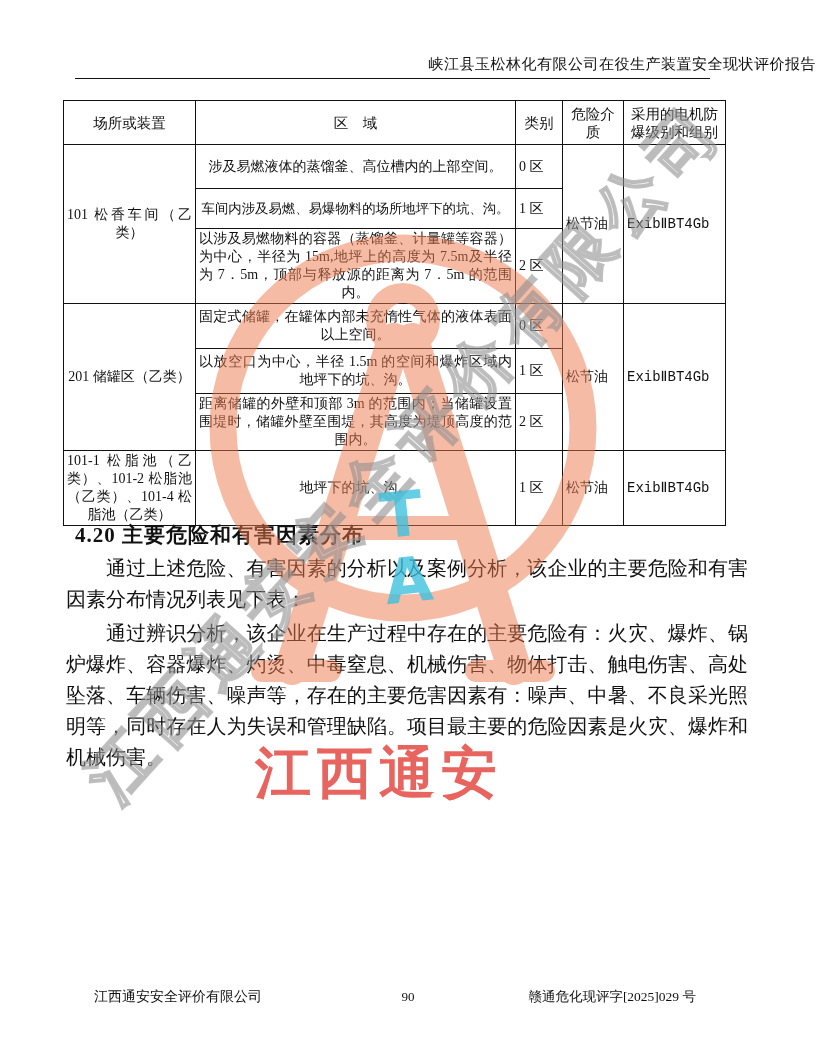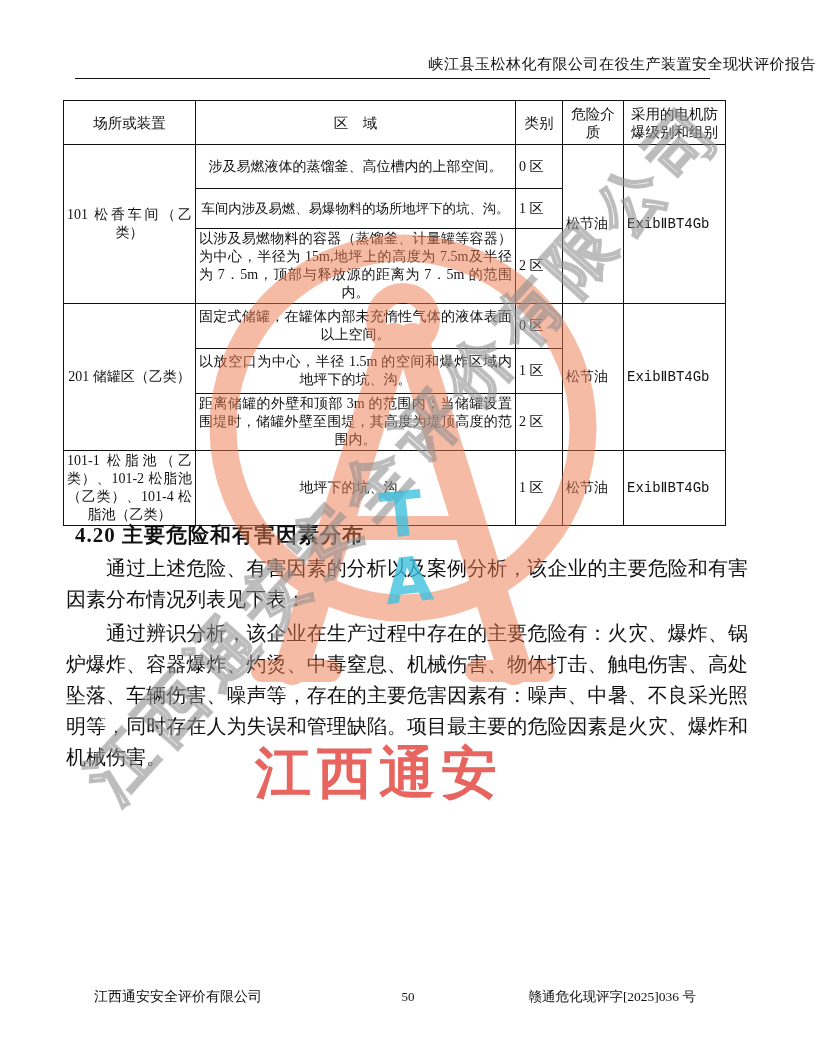--- a/index.html
+++ b/index.html
@@ -122,22 +122,22 @@
   </tbody>
     </table>
 
   <div class="sec-heading">4.20 主要危险和有害因素分布</div>
   <div class="body-text">
     <p>通过上述危险、有害因素的分析以及案例分析，该企业的主要危险和有害因素分布情况列表见下表：</p>
     <p>通过辨识分析，该企业在生产过程中存在的主要危险有：火灾、爆炸、锅炉爆炸、容器爆炸、灼烫、中毒窒息、机械伤害、物体打击、触电伤害、高处坠落、车辆伤害、噪声等，存在的主要危害因素有：噪声、中暑、不良采光照明等，同时存在人为失误和管理缺陷。项目最主要的危险因素是火灾、爆炸和机械伤害。</p>
   </div>
 
   <div class="footer-left">江西通安安全评价有限公司</div>
-  <div class="footer-page">50</div>
-  <div class="footer-right">赣通危化现评字[2025]036 号</div>
+  <div class="footer-page">90</div>
+  <div class="footer-right">赣通危化现评字[2025]029 号</div>
 
   <div class="wm wm-diagonal">江西通安安全评价有限公司</div>
 
   <div class="wm wm-logo">
     <svg width="450" height="475" viewBox="0 0 450 475" xmlns="http://www.w3.org/2000/svg">
       <g fill="none" stroke="#ee7a4e">
         <circle cx="223" cy="200" r="180" stroke-width="27"></circle>
         <circle cx="223" cy="92" r="27" stroke-width="20"></circle>
         <path d="M214,112 L112,440" stroke-width="34" stroke-linecap="round"></path>
         <path d="M232,112 L334,440" stroke-width="34" stroke-linecap="round"></path>

